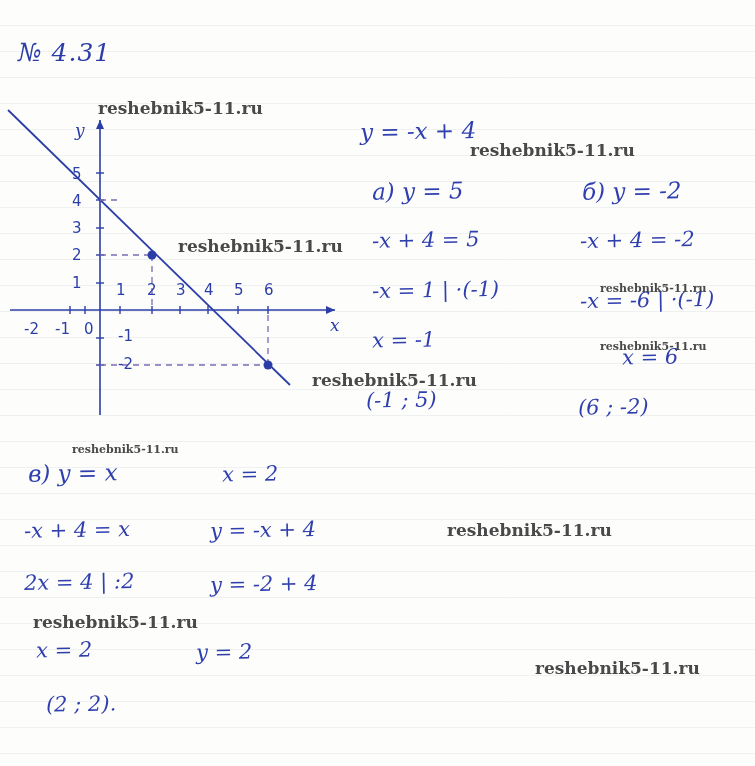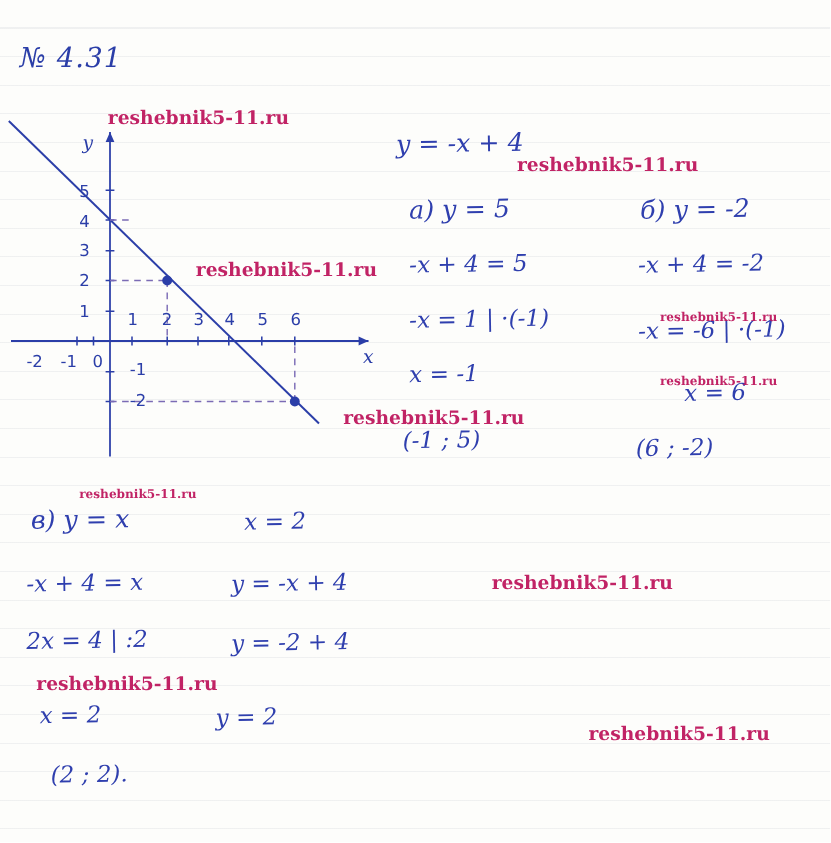--- a/index.html
+++ b/index.html
@@ -24,21 +24,21 @@
       to bottom,
       rgba(0,0,0,0) 0px,
       rgba(0,0,0,0) 25px,
       rgba(120,130,150,0.10) 25px,
       rgba(120,130,150,0.10) 26px
     );
     pointer-events: none;
   }
   .wm {
     position: absolute;
-    color: #be185d;
+    color: #404040;
     font-family: "DejaVu Serif", serif;
     font-weight: bold;
     white-space: nowrap;
     opacity: 0.95;
   }
   #graph-area {
     position: absolute;
     left: 0; top: 95px;
     width: 350px; height: 330px;
   }

